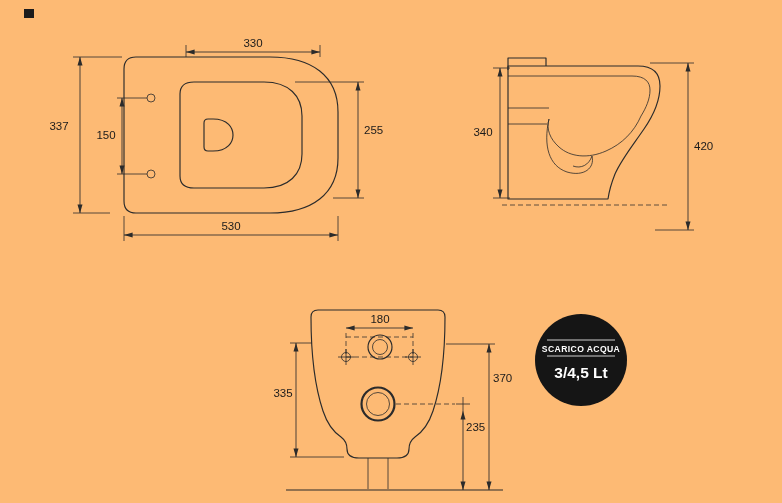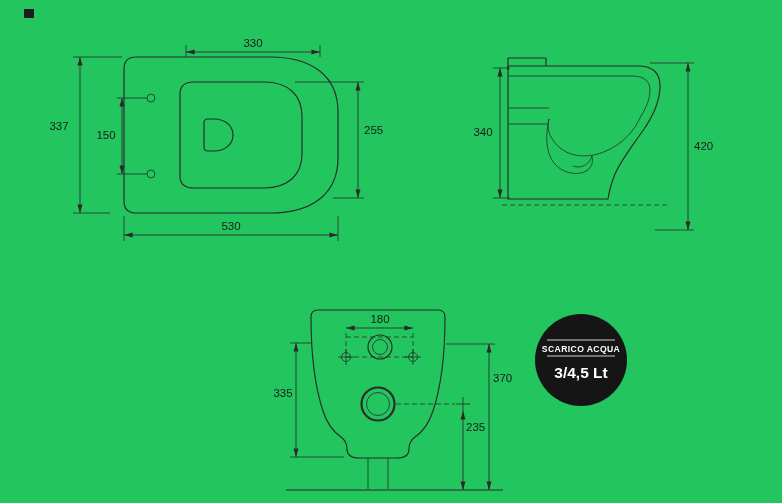--- a/index.html
+++ b/index.html
@@ -1,16 +1,16 @@
 <!DOCTYPE html>
 <html><head>
 <meta charset="utf-8">
 <style>
   html,body{margin:0;padding:0;background:#ffffff;}
-  .sheet{position:relative;width:782px;height:503px;background:#22c55e;overflow:hidden;
+  .sheet{position:relative;width:782px;height:503px;background:#fdba74;overflow:hidden;
          font-family:"Liberation Sans", sans-serif;}
   svg{display:block;}
   .ln{stroke:#2b2b2b;stroke-width:1.15;fill:none;stroke-linejoin:round;}
   .thin{stroke:#2b2b2b;stroke-width:0.8;fill:none;}
   .dim{stroke:#2b2b2b;stroke-width:0.85;fill:none;}
   .dash{stroke:#2b2b2b;stroke-width:0.75;fill:none;stroke-dasharray:5 3;}
   .dimtxt{font-size:11.5px;fill:#1b1b1b;}
   .badge-label{font-size:8.6px;font-weight:bold;letter-spacing:0.4px;}
   .badge-value{font-size:15.5px;font-weight:bold;}
 </style>

